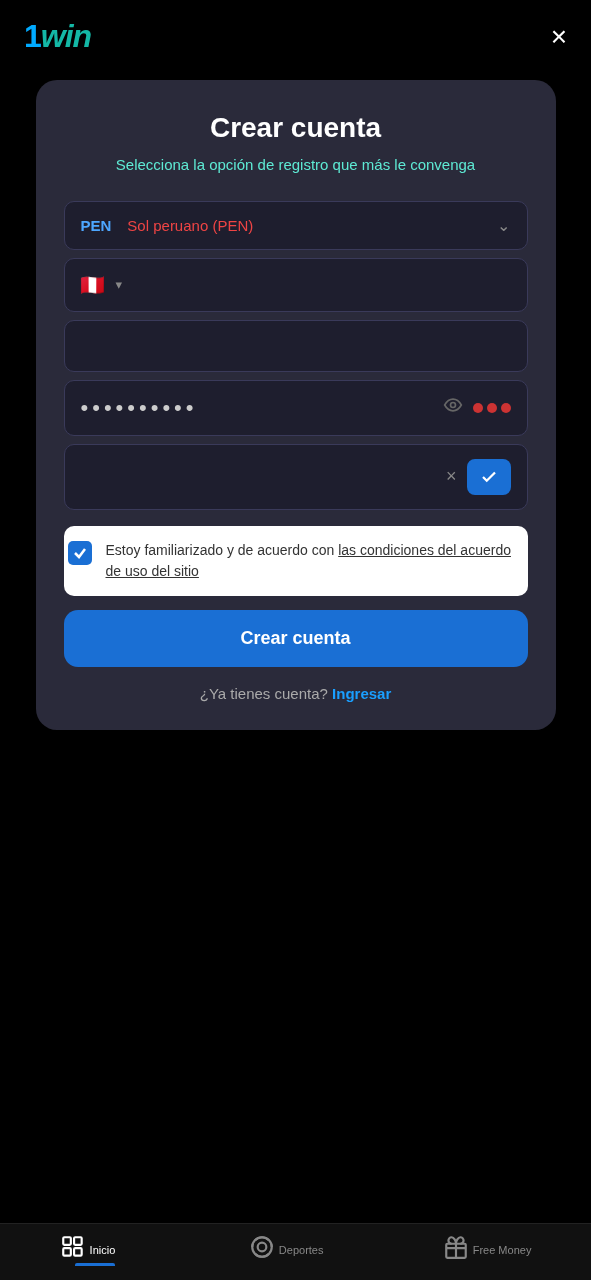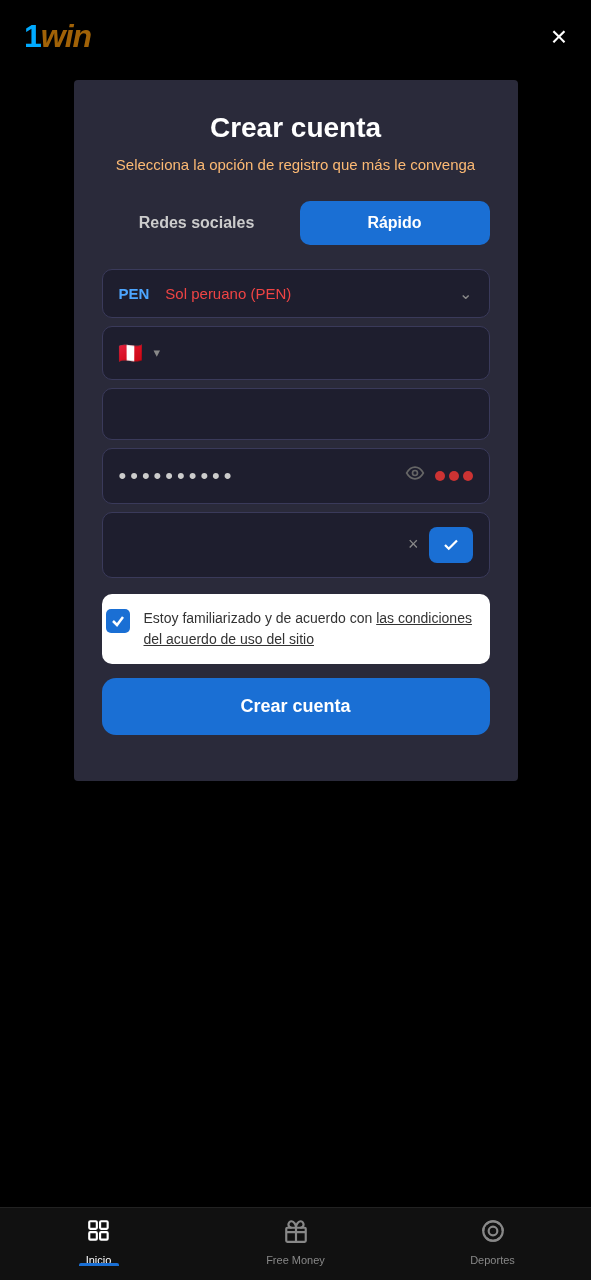--- a/index.html
+++ b/index.html
@@ -47,38 +47,38 @@
       background: rgba(0,0,0,0.6);
       display: flex;
       align-items: flex-start;
       justify-content: center;
       padding-top: 80px;
     }
 
     
     .modal-card {
       background: #2a2a3a;
-      border-radius: 4px;
-      width: 444px;
+      border-radius: 21px;
+      width: 520px;
       padding: 32px 28px 28px;
       position: relative;
     }
 
     .modal-title {
       text-align: center;
       font-size: 28px;
       font-weight: 700;
       color: #fff;
       margin-bottom: 10px;
     }
 
     .modal-subtitle {
       text-align: center;
       font-size: 15px;
-      color: #fdba74;
+      color: #5eead4;
       margin-bottom: 24px;
       line-height: 1.5;
     }
 
     
     .tabs {
       display: flex;
       gap: 8px;
       margin-bottom: 24px;
     }
@@ -304,21 +304,21 @@
       width: 591px;
       background: #111;
       border-top: 1px solid #222;
       display: flex;
       justify-content: space-around;
       align-items: center;
       padding: 10px 0 14px;
     }
     .nav-item {
       display: flex;
-      flex-direction: column;
+      flex-direction: row;
       align-items: center;
       gap: 4px;
       cursor: pointer;
       min-width: 70px;
     }
     .nav-icon {
       font-size: 24px;
       color: #888;
     }
     .nav-item.active .nav-icon {
@@ -343,36 +343,32 @@
     }
     .nav-item {
       position: relative;
     }
   </style>
 </head>
 <body>
 
 <div class="top-bar">
   <div class="logo">
-    <span style="color:#00aaff">1</span><span style="color:#a16207;font-style:italic">win</span>
+    <span style="color:#00aaff">1</span><span style="color:#14b8a6;font-style:italic">win</span>
   </div>
   <button class="close-btn">×</button>
 </div>
 
 <div class="modal-overlay">
   <div class="modal-card">
 
     <h1 class="modal-title">Crear cuenta</h1>
     <p class="modal-subtitle">Selecciona la opción de registro que más le convenga</p>
 
     
-    <div class="tabs">
-      <button class="tab-btn inactive">Redes sociales</button>
-      <button class="tab-btn active">Rápido</button>
-    </div>
 
     
     <div class="field-group">
       <div class="currency-select">
         <span class="currency-label">PEN</span>
         <span class="currency-name">Sol peruano (PEN)</span>
         <span class="chevron">⌄</span>
       </div>
     </div>
 
@@ -432,20 +428,24 @@
       </div>
       <span class="agreement-text">
         <span>Estoy familiarizado y de acuerdo con </span><span class="agreement-link">las condiciones del acuerdo de uso del sitio</span>
       </span>
     </div>
 
     
     <button class="create-btn">Crear cuenta</button>
 
     
+    <div class="login-row">
+      <span>¿Ya tienes cuenta?</span>
+      <a class="login-link" href="#">Ingresar</a>
+    </div>
 
   </div>
 </div>
 
 <div class="bottom-nav">
 
   <div class="nav-item active">
     <div class="nav-active-bar"></div>
     <span class="nav-icon">
       <svg width="26" height="26" viewBox="0 0 24 24" fill="none" stroke="#fff" stroke-width="2">
@@ -454,35 +454,35 @@
         <rect x="13" y="3" width="7" height="7" rx="1"></rect>
         <rect x="13" y="13" width="7" height="7" rx="1"></rect>
       </svg>
     </span>
     <span class="nav-label">Inicio</span>
   </div>
 
   <div class="nav-item">
     <span class="nav-icon">
       <svg width="26" height="26" viewBox="0 0 24 24" fill="none" stroke="#888" stroke-width="2">
+        <circle cx="12" cy="12" r="9"></circle>
+        <path d="M12 3a9 9 0 0 1 6.3 2.7M12 3a9 9 0 0 0-6.3 2.7M3.7 8.7A9 9 0 0 0 3 12M20.3 8.7A9 9 0 0 1 21 12M12 21a9 9 0 0 1-6.3-2.7M12 21a9 9 0 0 0 6.3-2.7"></path>
+        <path d="M8 12a4 4 0 0 0 8 0 4 4 0 0 0-8 0z"></path>
+      </svg>
+    </span>
+    <span class="nav-label">Deportes</span>
+  </div>
+
+  <div class="nav-item">
+    <span class="nav-icon">
+      <svg width="26" height="26" viewBox="0 0 24 24" fill="none" stroke="#888" stroke-width="2">
         <rect x="3" y="9" width="18" height="13" rx="1"></rect>
         <path d="M12 9v13M3 13h18"></path>
         <path d="M8 9a3 3 0 0 1 0-6c2 0 4 3 4 6M16 9a3 3 0 0 0 0-6c-2 0-4 3-4 6"></path>
       </svg>
     </span>
     <span class="nav-label">Free Money</span>
   </div>
 
-  <div class="nav-item">
-    <span class="nav-icon">
-      <svg width="26" height="26" viewBox="0 0 24 24" fill="none" stroke="#888" stroke-width="2">
-        <circle cx="12" cy="12" r="9"></circle>
-        <path d="M12 3a9 9 0 0 1 6.3 2.7M12 3a9 9 0 0 0-6.3 2.7M3.7 8.7A9 9 0 0 0 3 12M20.3 8.7A9 9 0 0 1 21 12M12 21a9 9 0 0 1-6.3-2.7M12 21a9 9 0 0 0 6.3-2.7"></path>
-        <path d="M8 12a4 4 0 0 0 8 0 4 4 0 0 0-8 0z"></path>
-      </svg>
-    </span>
-    <span class="nav-label">Deportes</span>
-  </div>
-
 
 
 
 </div>
 
 </body></html>

